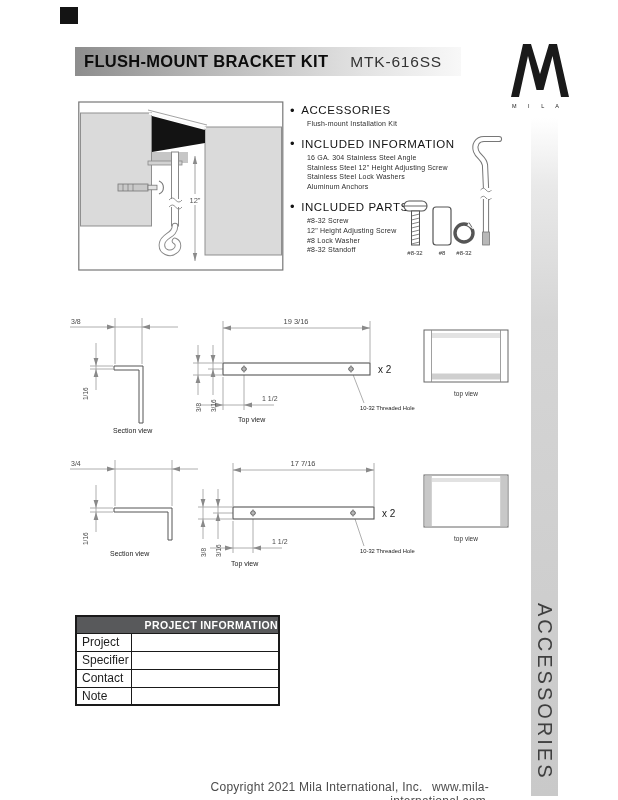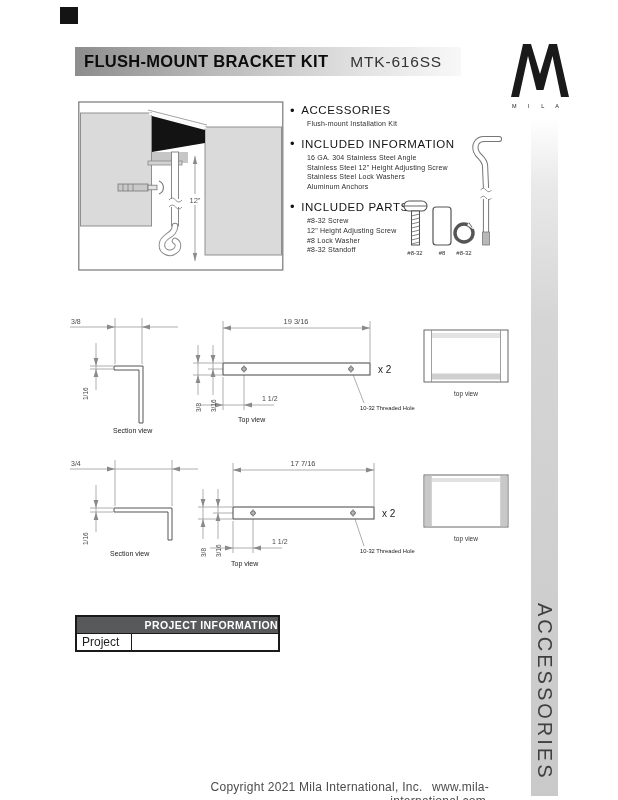--- a/index.html
+++ b/index.html
@@ -312,20 +312,32 @@
 
   <table class="ptable">
     <tbody>
         <tr class="hdr">
           <td colspan="4">PROJECT INFORMATION</td>
         </tr>
     <tr>
       <td style="width:55px">Project</td>
       <td colspan="3"></td>
     </tr>
+    <tr>
+      <td>Specifier</td>
+      <td colspan="3"></td>
+    </tr>
+    <tr>
+      <td>Contact</td>
+      <td colspan="3"></td>
+    </tr>
+    <tr>
+      <td>Note</td>
+      <td colspan="3"></td>
+    </tr>
   </tbody>
     </table>
 
   <div class="footer">
     <span>Copyright 2021 Mila International, Inc.</span>
     <span>www.mila-international.com</span>
   </div>
 
 </div>
 

